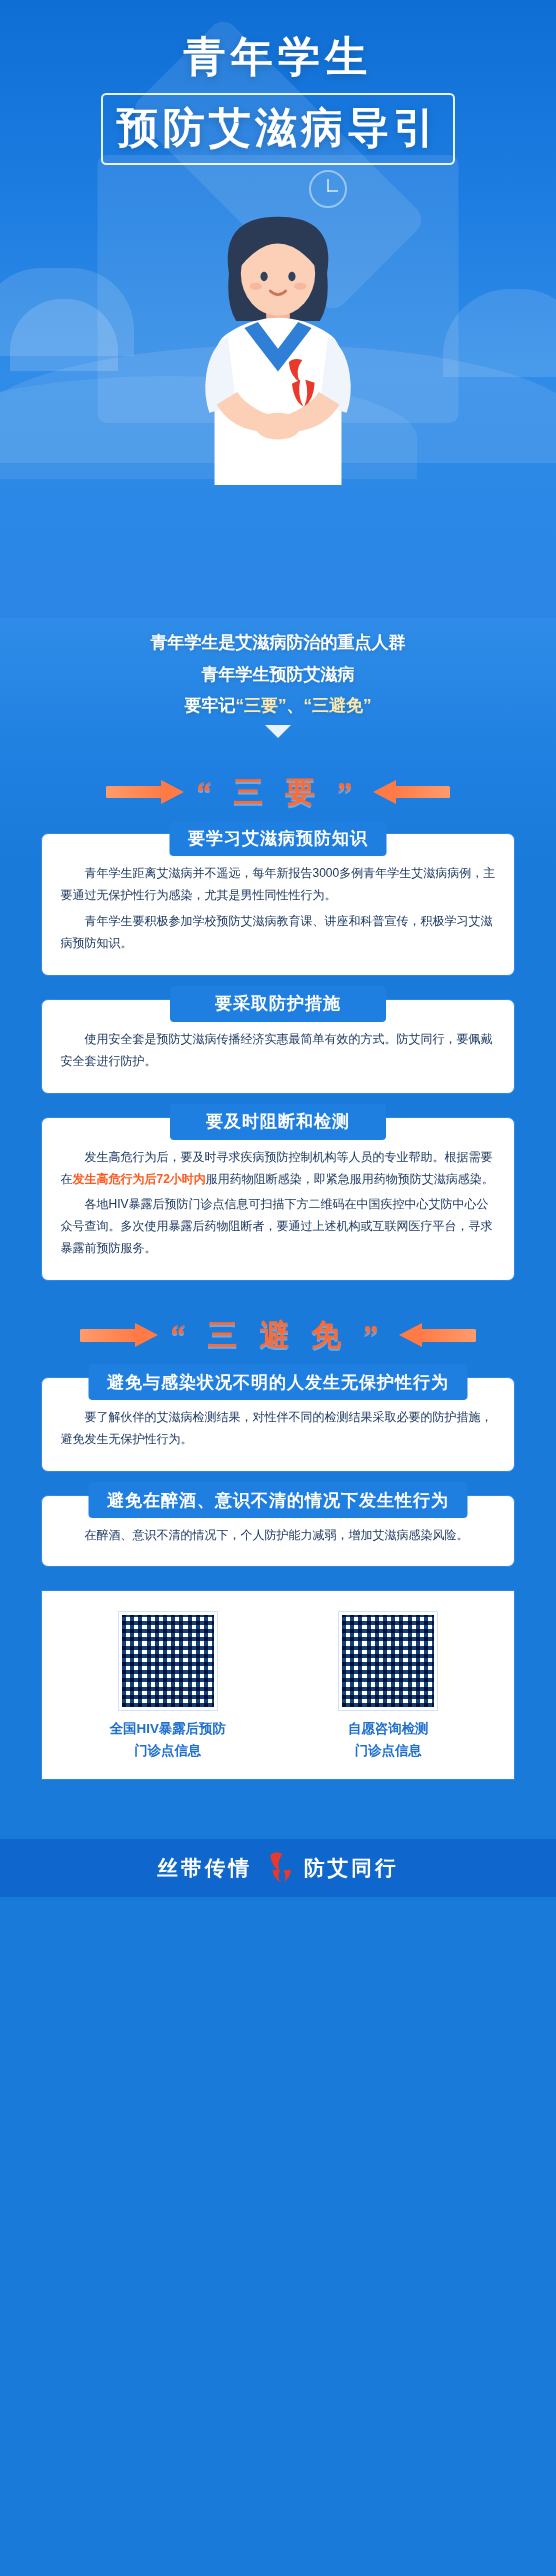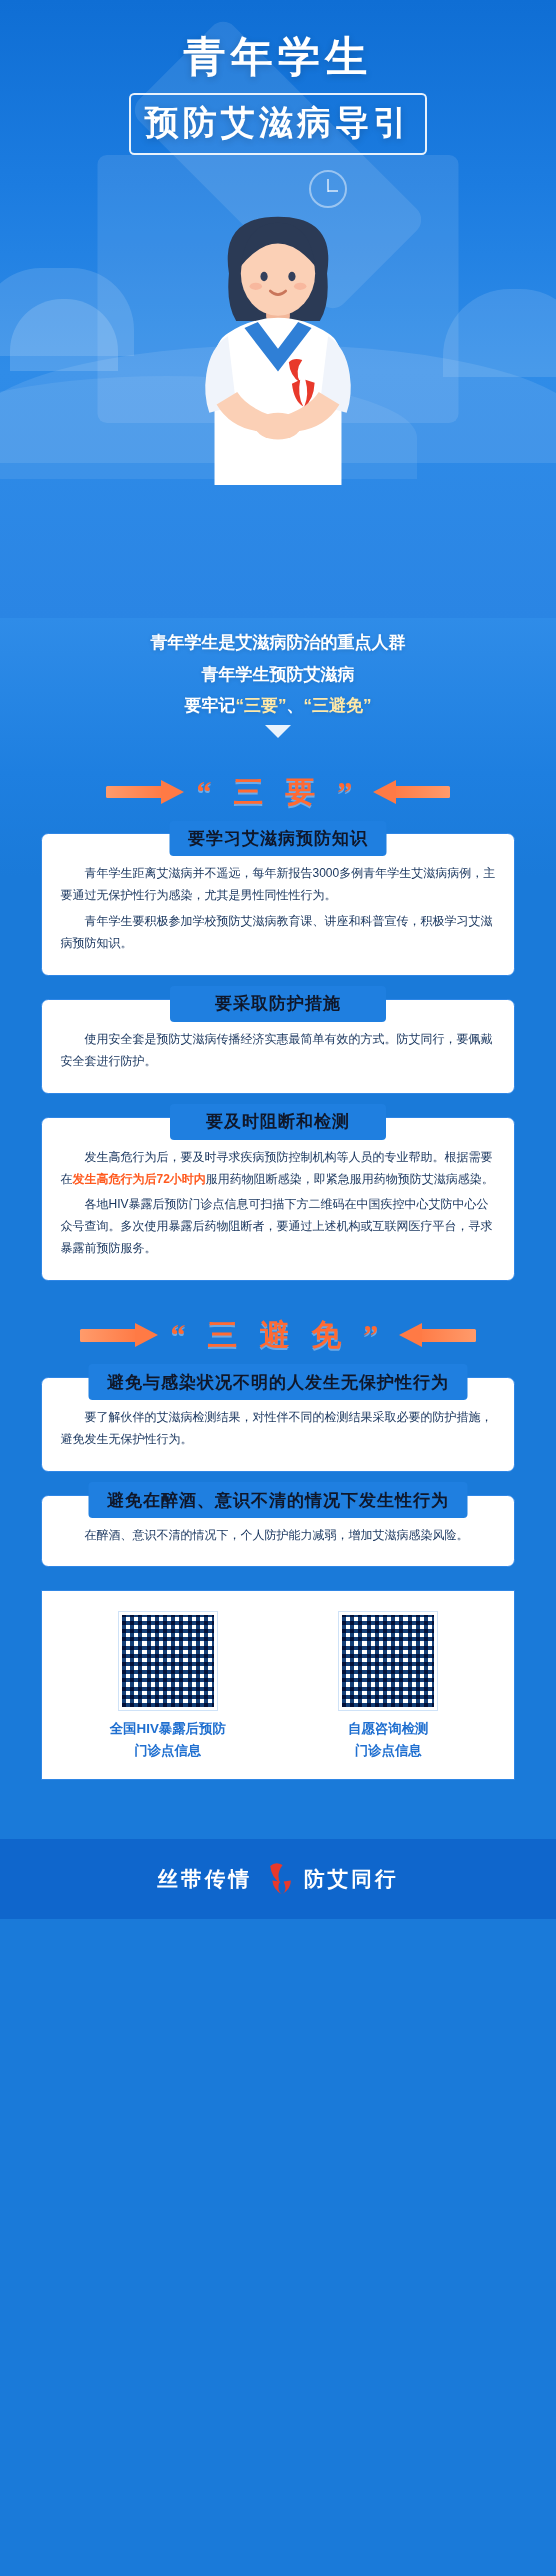--- a/index.html
+++ b/index.html
@@ -106,21 +106,21 @@
     font-weight: bold;
     color: #ffffff;
     letter-spacing: 5.2px;
     line-height: 1.25;
     text-shadow: 0 2.1px 7.2px rgba(0,0,0,0.18);
   }
   .title-line2 {
     display: inline-block;
     margin-top: 9.3px;
     padding: 5.2px 13.4px 7.2px;
-    font-size: 34px;
+    font-size: 42px;
     font-weight: bold;
     color: #ffffff;
     letter-spacing: 4.1px;
     border: 2.1px solid rgba(255,255,255,0.9);
     border-radius: 5.2px;
     text-shadow: 0 2.1px 7.2px rgba(0,0,0,0.18);
   }
 
   
   .char { position: absolute; left: 50%; top: 196px; transform: translateX(-50%); width: 222px; height: 289px; z-index: 6; }
@@ -209,21 +209,21 @@
     z-index: 4;
   }
   .card-badge {
     position: absolute;
     left: 50%;
     top: -13.4px;
     transform: translateX(-50%);
     min-width: 216px;
     padding: 6.2px 18.5px;
     background: #1f7fe0;
-    color: #0f172a;
+    color: #ffffff;
     font-size: 17px;
     font-weight: bold;
     letter-spacing: 1px;
     text-align: center;
     border-radius: 4.1px;
     white-space: nowrap;
   }
   .card-badge.wide { min-width: 319px; }
   .card p {
     color: #16335c;
@@ -264,21 +264,21 @@
     color: #1f6fd0;
     font-size: 13.4px;
     line-height: 1.6;
     font-weight: bold;
   }
 
   
   .bottom-bar {
     margin-top: 28px;
     width: 556px;
-    height: 80px;
+    height: 58px;
     background: #0f66cc;
     display: flex;
     align-items: center;
     justify-content: center;
     gap: 12.4px;
   }
   .bottom-text {
     color: #ffffff;
     font-size: 20.6px;
     letter-spacing: 3.1px;

